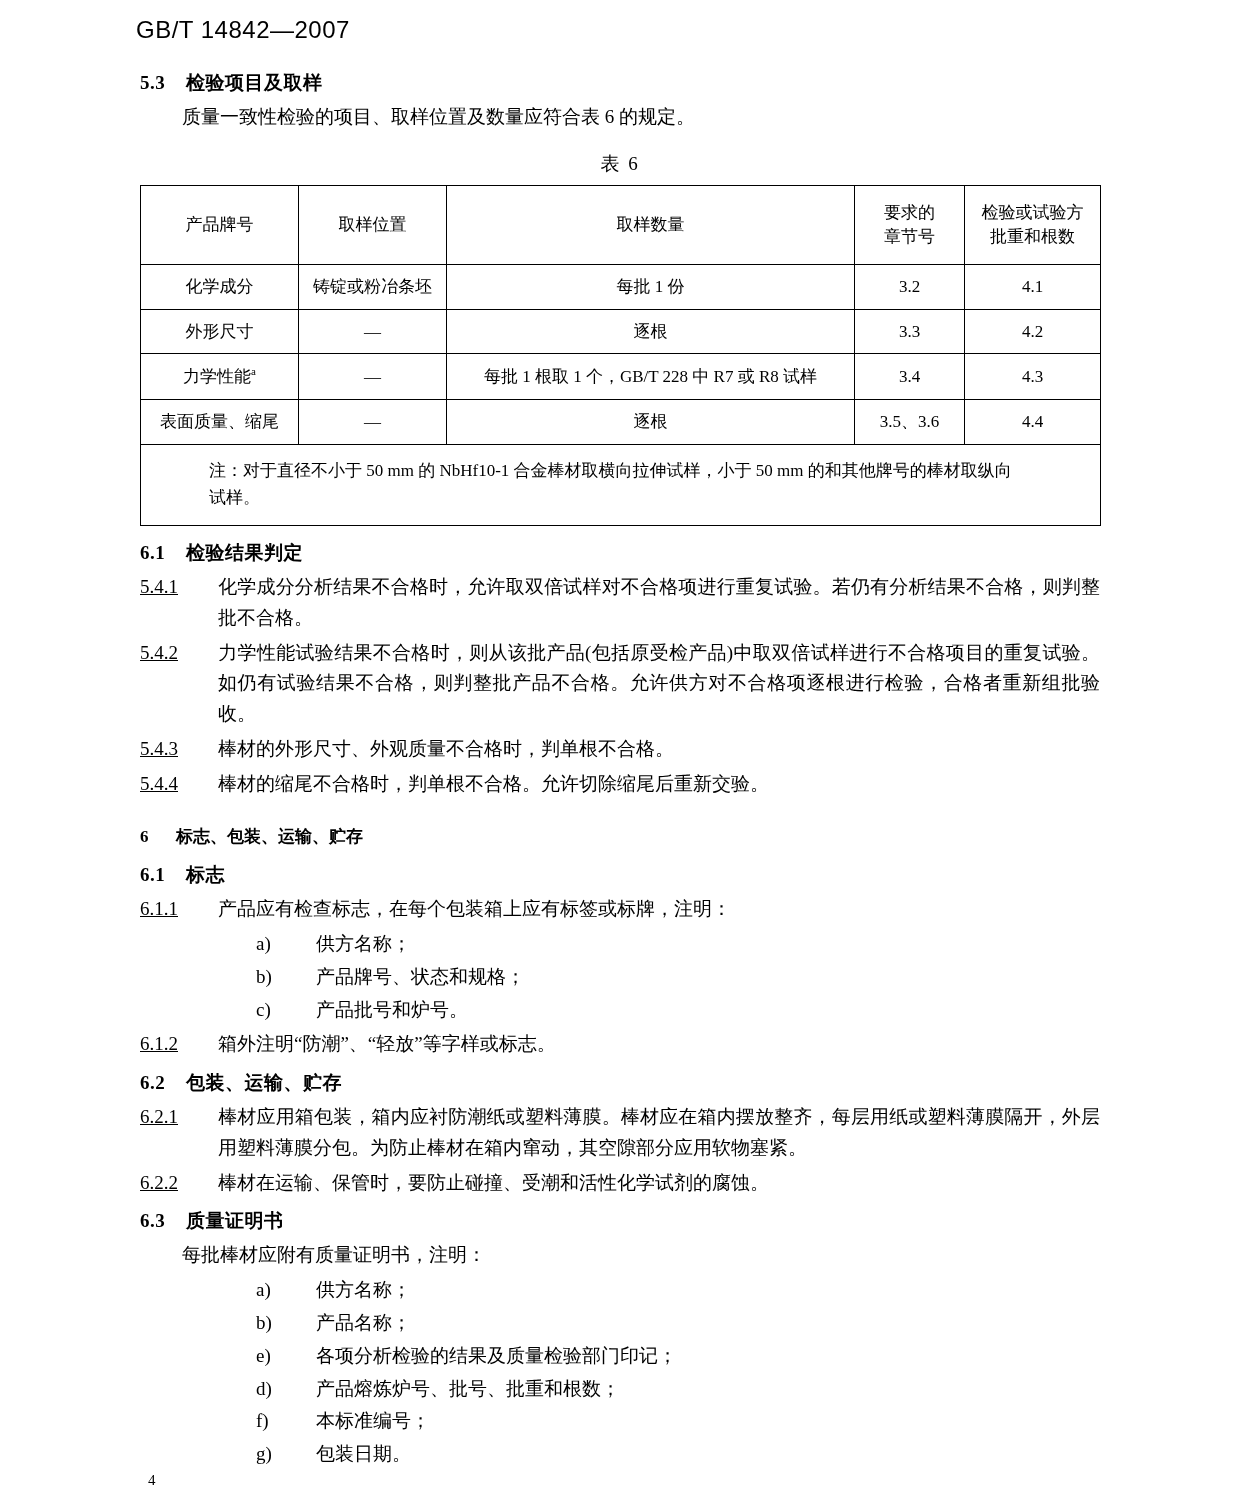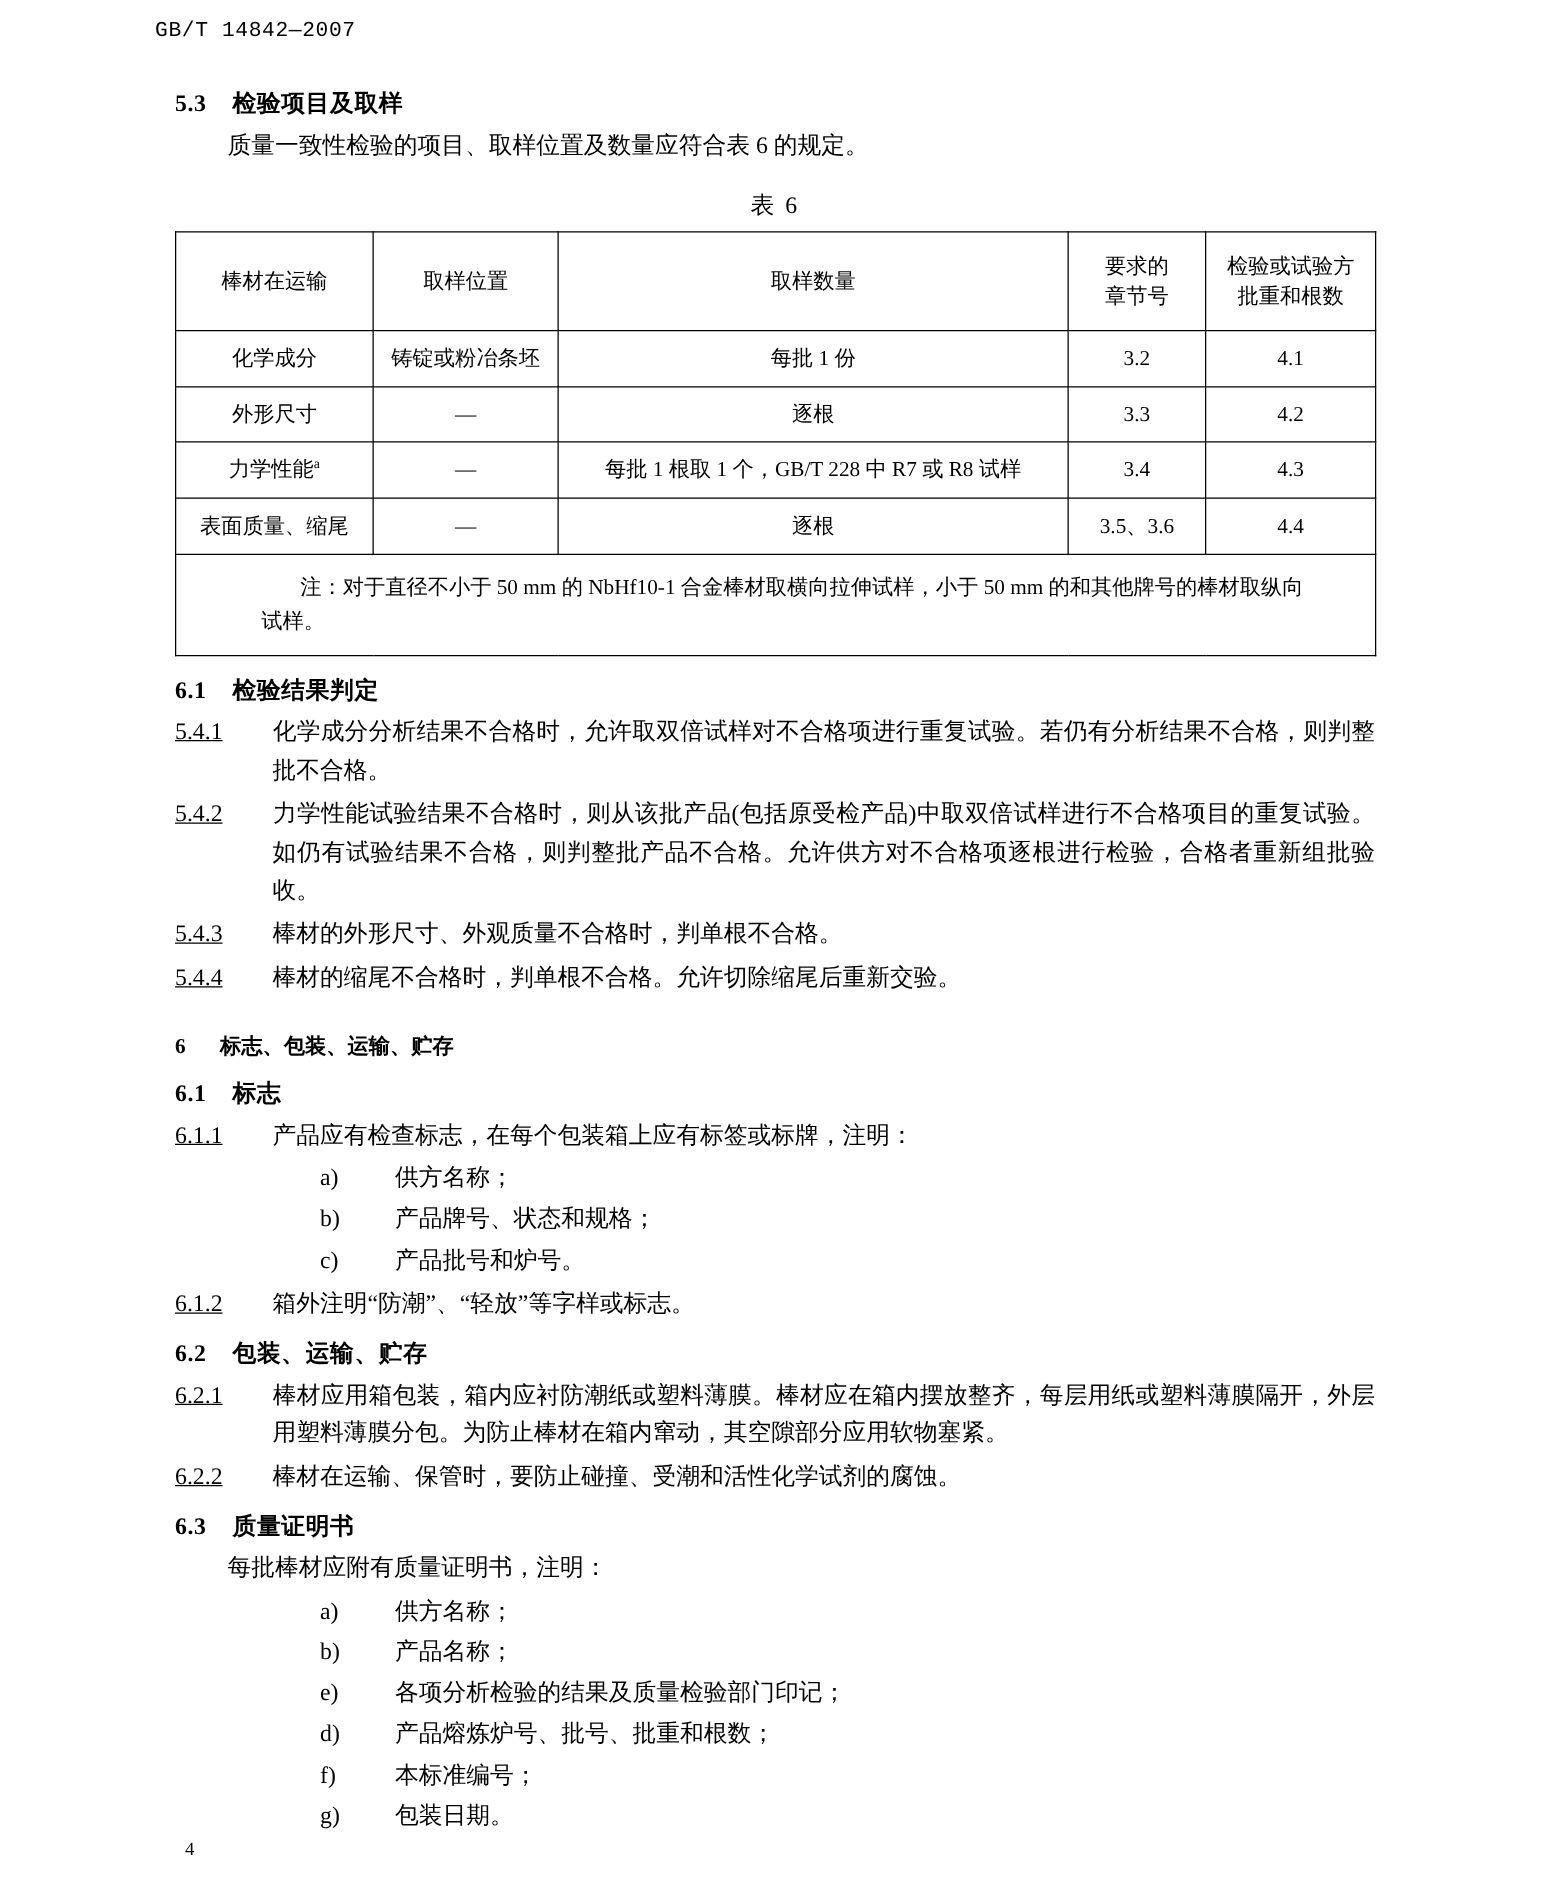--- a/index.html
+++ b/index.html
@@ -17,23 +17,23 @@
   .page {
     position: relative;
     width: 1240px;
     height: 1507px;
     box-sizing: border-box;
     padding: 0;
   }
   .header {
     position: absolute;
     top: 16px;
-    left: 124px;
-    font-family: Liberation Mono, monospace;
-    font-size: 17px;
+    left: 136px;
+    font-family: Liberation Sans, sans-serif;
+    font-size: 24px;
     letter-spacing: 0.5px;
   }
   .content {
     position: absolute;
     top: 60px;
     left: 140px;
     width: 960px;
   }
   .h-sec {
     font-weight: bold;
@@ -115,21 +115,20 @@
   }
   table.t6 td.note {
     text-align: left;
     padding: 12px 26px 14px 34px;
     line-height: 1.6;
     font-size: 17px;
   }
   table.t6 td.note .noteindent {
     display: block;
     text-indent: 34px;
-    text-align: center;
   }
   table.t6 td.note .noteindent2 {
     display: block;
     text-indent: 34px;
   }
   .sup {
     font-size: 11px;
     vertical-align: super;
   }
   .footer-num {
@@ -161,21 +160,21 @@
     <table class="t6">
       <colgroup>
         <col style="width:158px">
         <col style="width:148px">
         <col style="width:408px">
         <col style="width:110px">
         <col style="width:136px">
       </colgroup>
       <tbody>
         <tr class="head">
-          <td>棒材在运输</td>
+          <td>产品牌号</td>
           <td>取样位置</td>
           <td>取样数量</td>
           <td>
             <span>要求的</span><br>
             <span>章节号</span>
           </td>
           <td>
             <span>检验或试验方</span><br>
             <span>批重和根数</span>
           </td>

